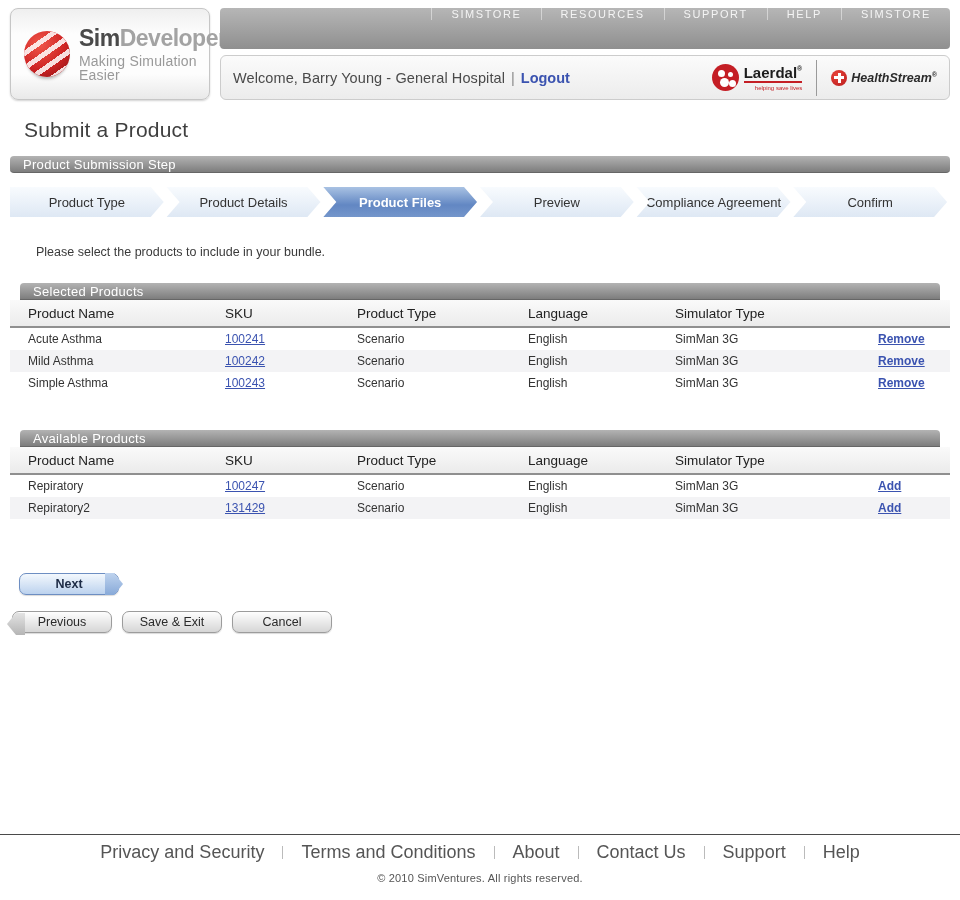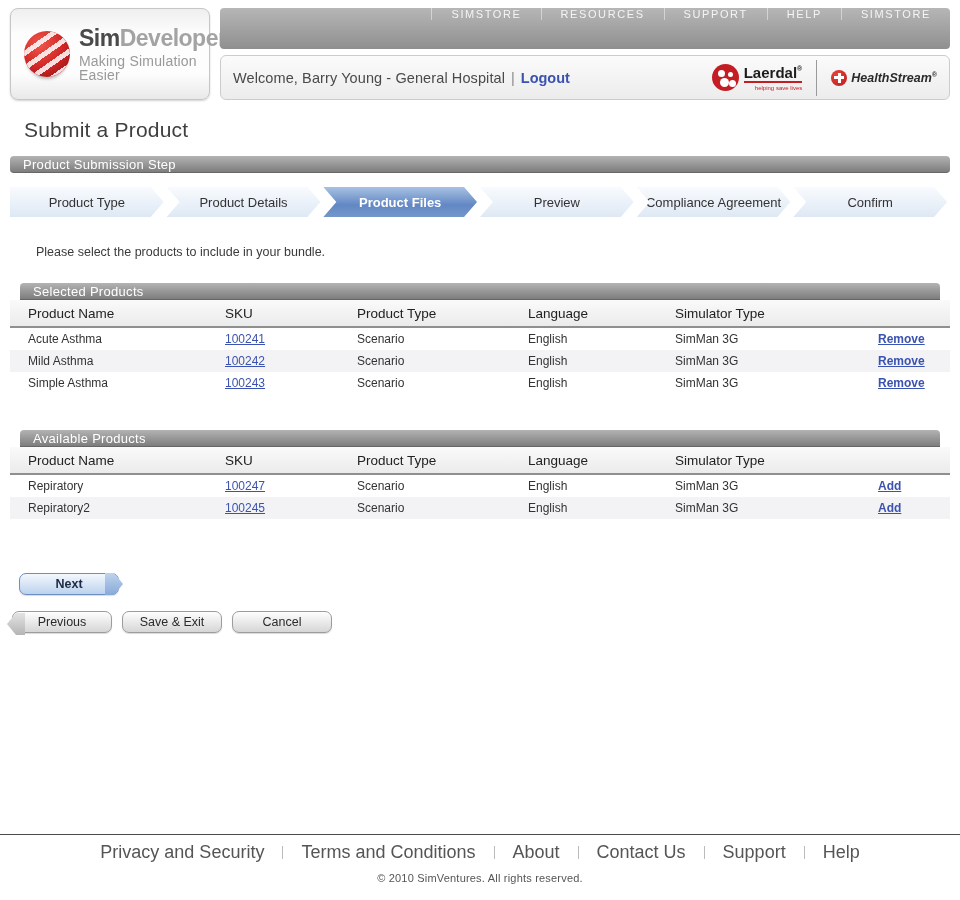--- a/index.html
+++ b/index.html
@@ -314,21 +314,21 @@
     <div class="trow">
       <div class="cell">Repiratory</div>
       <div class="cell"><a class="sku-link">100247</a></div>
       <div class="cell">Scenario</div>
       <div class="cell">English</div>
       <div class="cell">SimMan 3G</div>
       <div class="cell action-cell"><a class="action-link">Add</a></div>
     </div>
     <div class="trow alt">
       <div class="cell">Repiratory2</div>
-      <div class="cell"><a class="sku-link">100245</a></div>
+      <div class="cell"><a class="sku-link">131429</a></div>
       <div class="cell">Scenario</div>
       <div class="cell">English</div>
       <div class="cell">SimMan 3G</div>
       <div class="cell action-cell"><a class="action-link">Add</a></div>
     </div>
   </div>
 </div>
 
 <div class="btn-row-next">
   <div class="btn btn-next">

